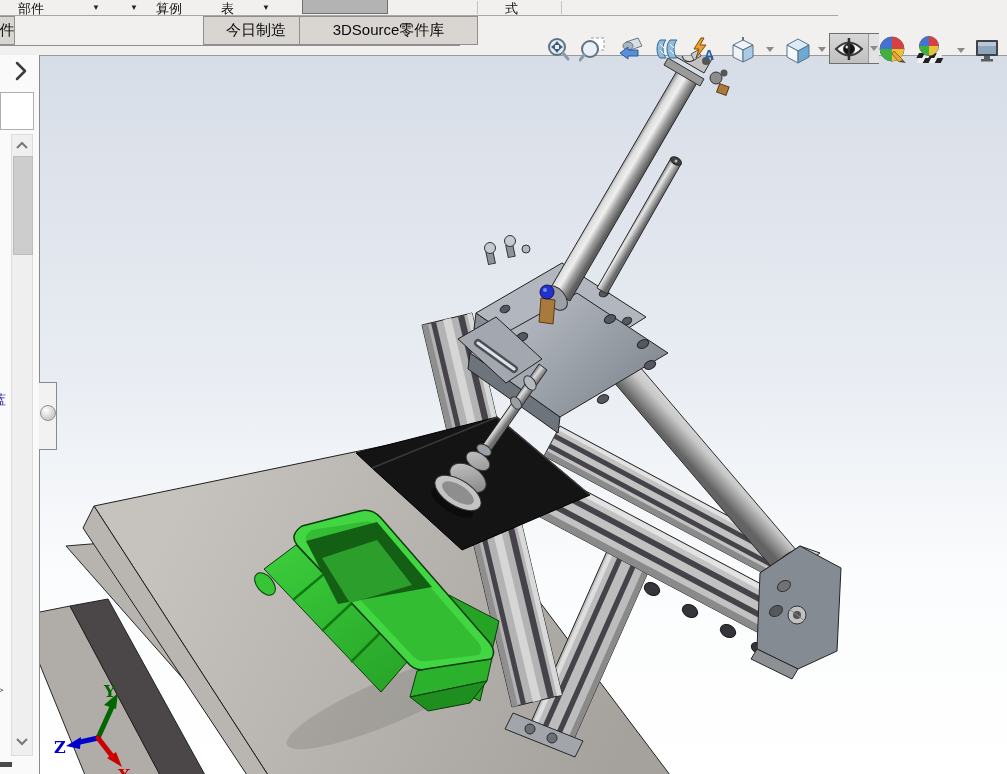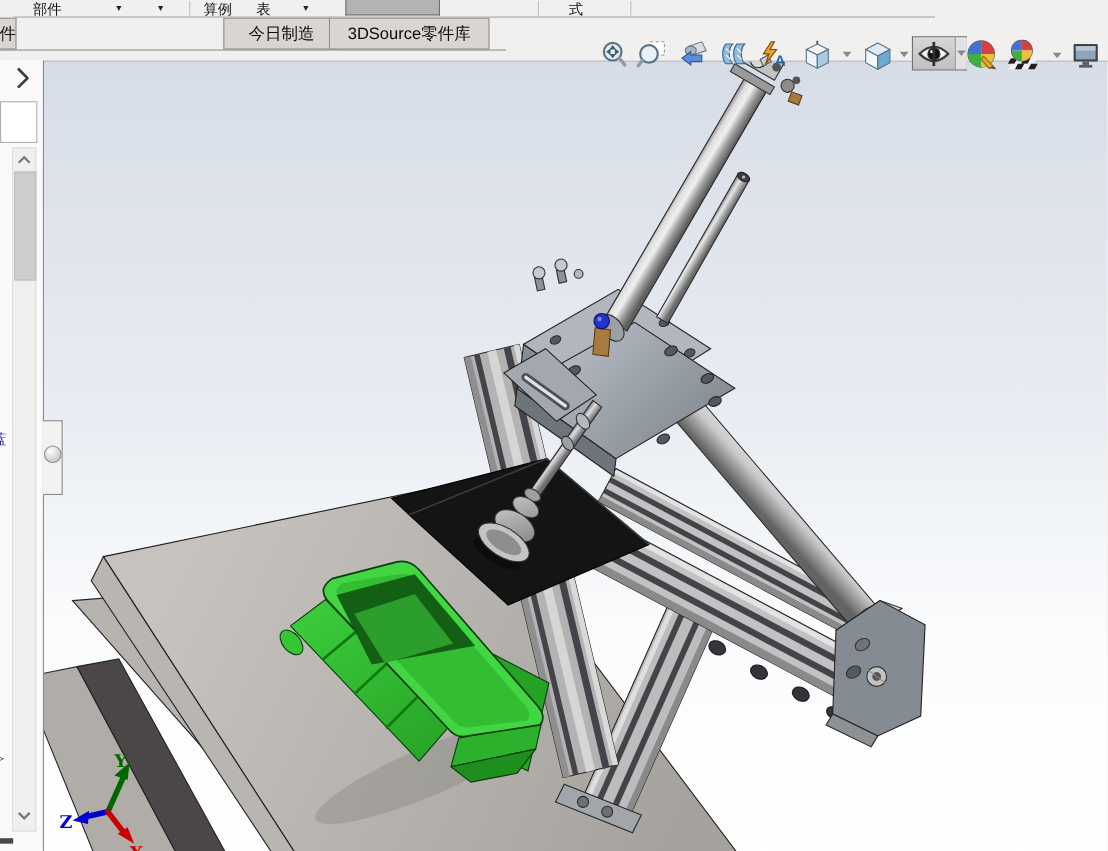--- a/index.html
+++ b/index.html
@@ -1,19 +1,19 @@
 <!DOCTYPE html>
 <html><head>
 <meta charset="utf-8">
 <style>
   html,body{margin:0;padding:0;width:1007px;height:774px;overflow:hidden;
     font-family:"Liberation Sans",sans-serif;background:#f1f0ee;position:relative;}
   .abs{position:absolute;}
   
-  #cmdrow{left:0;top:0;width:838px;height:15px;background:#f1f0ee;border-bottom:1px solid #a6a6a6;overflow:hidden;z-index:30;margin-left:12px;}
+  #cmdrow{left:0;top:0;width:838px;height:15px;background:#f1f0ee;border-bottom:1px solid #a6a6a6;overflow:hidden;z-index:30;}
   .frag{position:absolute;top:0px;font-size:13px;color:#111;white-space:nowrap;}
   .fragcaret{position:absolute;top:3px;font-size:8px;color:#222;}
   .vsep{position:absolute;top:1px;width:1px;height:13px;background:#c2c2c2;}
   #cmdbtn{left:302px;top:0;width:84px;height:13px;background:#b3b3b3;border:1px solid #6f6f6f;border-top:none;}
   
   #tabstrip{left:0;top:15px;width:1007px;height:40px;background:#f1f0ee;z-index:25;}
   .tab{position:absolute;top:1px;height:29px;background:#d9d6d2;border:1px solid #8f8f8f;
        box-sizing:border-box;font-size:15px;color:#0a0a0a;display:flex;align-items:center;
        justify-content:center;white-space:nowrap;overflow:hidden;}
   #tabline{position:absolute;left:0;top:30px;width:460px;height:1px;background:#8f8f8f;}
@@ -40,37 +40,37 @@
   #viewport{left:40px;top:55px;width:967px;height:719px;border-top:1px solid #9a9a9a;box-sizing:border-box;}
 </style>
 </head>
 <body>
 
 <div class="abs" id="cmdrow">
   <span class="frag" style="left:18px">部件</span>
   <span class="fragcaret" style="left:92px">▼</span>
   <span class="fragcaret" style="left:130px">▼</span>
   <span class="vsep" style="left:160px"></span>
-  <span class="frag" style="left:173px">算例</span>
+  <span class="frag" style="left:156px">算例</span>
   <span class="frag" style="left:221px">表</span>
   <span class="fragcaret" style="left:262px">▼</span>
   <div class="abs" id="cmdbtn"></div>
   <span class="vsep" style="left:477px"></span>
   <span class="frag" style="left:505px">式</span>
   <span class="vsep" style="left:561px"></span>
 </div>
 
 <div class="abs" id="tabstrip">
   <div class="tab" style="left:0px;width:15px;border-left:none">
       <span>件</span>
     </div>
   <div class="tab" style="left:203px;width:106px">
       <span>今日制造</span>
     </div>
-  <div class="tab" style="left:299px;width:146px">
+  <div class="tab" style="left:299px;width:179px">
       <span>3DSource零件库</span>
     </div>
   <div id="tabline"></div>
 
   <svg class="hicon" style="left:544px" viewBox="0 0 28 28">
     <circle cx="13" cy="11" r="8" fill="#e4edf4" stroke="#5f7386" stroke-width="2"></circle>
     <path d="M13,5 l-3,4 h6 z" fill="#3f5a77"></path>
       <path d="M13,17 l-3,-4 h6 z" fill="#3f5a77"></path>
     <path d="M7,11 l4,-3 v6 z" fill="#3f5a77"></path>
       <path d="M19,11 l-4,-3 v6 z" fill="#3f5a77"></path>

